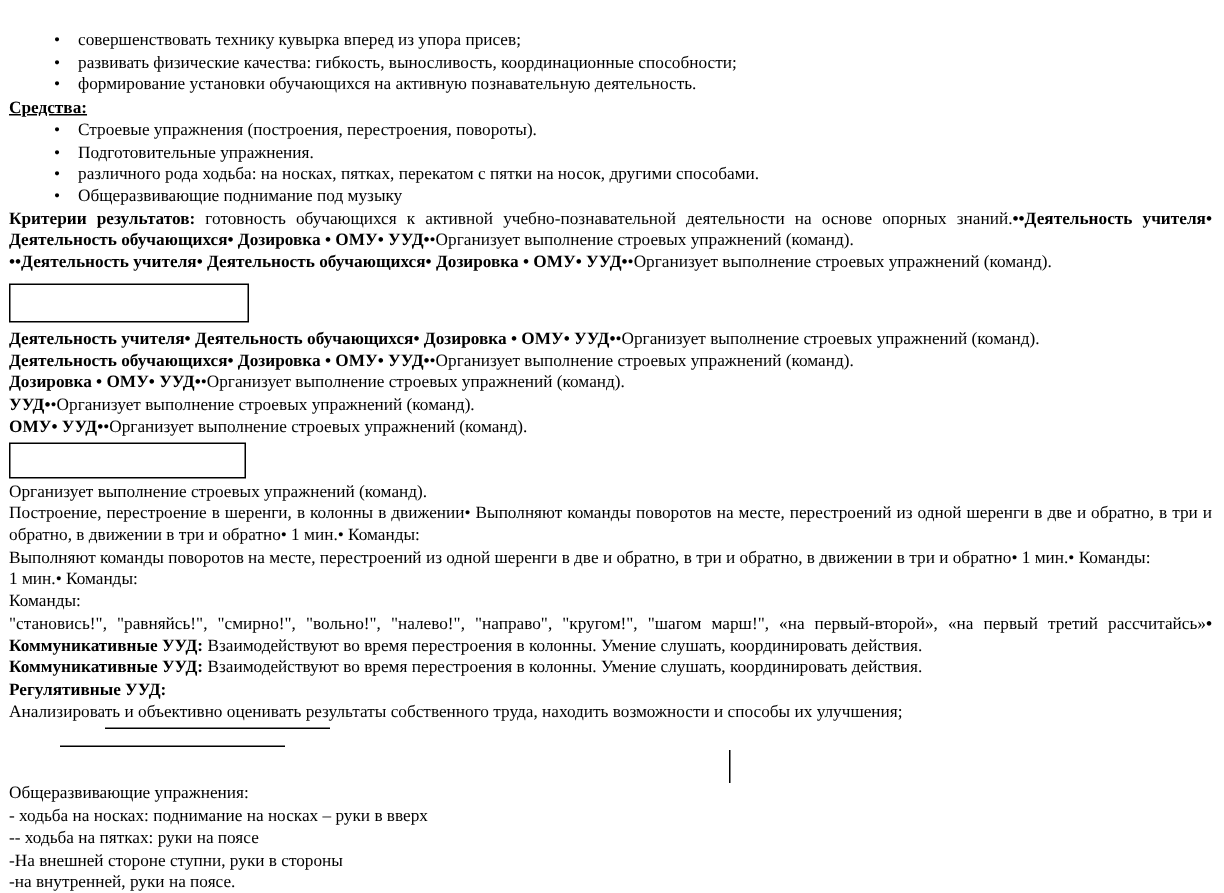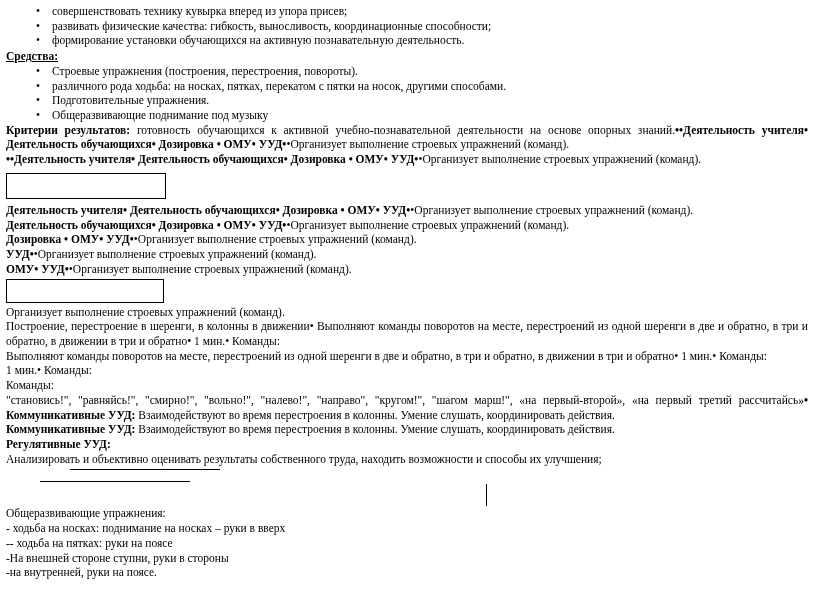--- a/index.html
+++ b/index.html
@@ -12,21 +12,21 @@
     font-size: 11.5px;
     color: #000000;
     width: 816px;
     height: 595px;
     overflow: hidden;
   }
   .page {
     position: relative;
     width: 816px;
     height: 595px;
-    padding: 4px 8px 0 6px;
+    padding: 20px 8px 0 6px;
     box-sizing: border-box;
   }
   ul.bullets {
     list-style: none;
     margin: 0;
     padding: 0;
   }
   ul.bullets li {
     position: relative;
     padding-left: 46px;
@@ -100,22 +100,22 @@
   <ul class="bullets">
     <li>совершенствовать технику кувырка вперед из упора присев;</li>
     <li>развивать физические качества: гибкость, выносливость, координационные способности;</li>
     <li>формирование установки обучающихся на активную познавательную деятельность.</li>
   </ul>
 
   <p class="sec-head">Средства:</p>
 
   <ul class="bullets">
     <li>Строевые упражнения (построения, перестроения, повороты).</li>
+    <li>Подготовительные упражнения.</li>
     <li>различного рода ходьба: на носках, пятках, перекатом с пятки на носок, другими способами.</li>
-    <li>Подготовительные упражнения.</li>
     <li>Общеразвивающие поднимание под музыку</li>
   </ul>
 
   <p class="just"><span class="bold">Критерии результатов:</span><span> готовность обучающихся к активной учебно-познавательной деятельности на основе опорных знаний.</span><span class="bold">•<span>•</span>Деятельность учителя<span>•</span> Деятельность обучающихся<span>•</span> Дозировка <span>•</span> ОМУ<span>•</span> УУД<span>•</span></span><span>•Организует выполнение строевых упражнений (команд).</span></p>
 
   <p class="just"><span class="bold">•<span>•</span>Деятельность учителя<span>•</span> Деятельность обучающихся<span>•</span> Дозировка <span>•</span> ОМУ<span>•</span> УУД<span>•</span></span><span>•Организует выполнение строевых упражнений (команд).</span></p>
 
   <div class="box"></div>
 
   <p class="center"><span class="bold">Деятельность учителя<span>•</span> Деятельность обучающихся<span>•</span> Дозировка <span>•</span> ОМУ<span>•</span> УУД<span>•</span></span><span>•Организует выполнение строевых упражнений (команд).</span></p>

